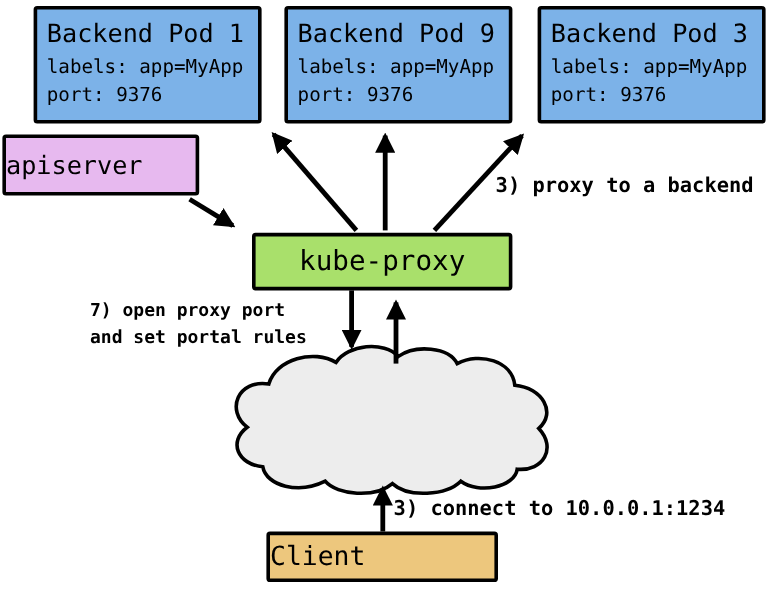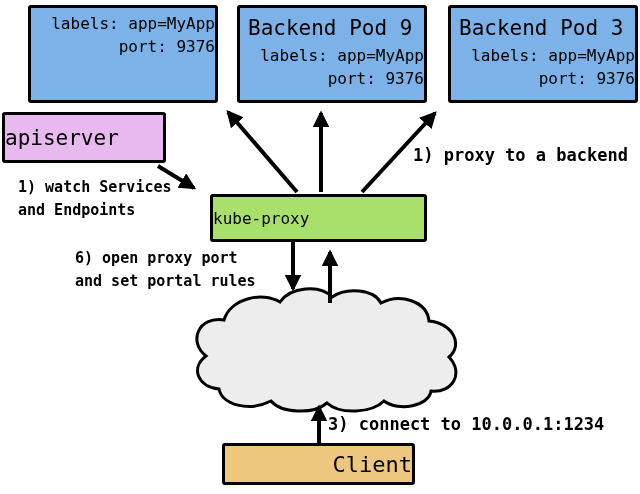--- a/index.html
+++ b/index.html
@@ -8,28 +8,28 @@
     font-family: "DejaVu Sans Mono", monospace; color: #000; overflow: hidden;
   }
   .overlay { position: absolute; left: 0; top: 0; width: 640px; height: 494px; }
   .cloud { fill: var(--cloud-fill, #ededed); stroke: var(--stroke, #000); stroke-width: 3px; }
   .arrow { stroke: var(--stroke, #000); stroke-width: 4px; }
 
   .box { position: absolute; border: 3px solid var(--stroke, #000); border-radius: 3px; box-sizing: border-box; }
   .pod { background: var(--pod-fill, #7cb2e8); width: 190px; height: 98px; top: 5px; padding: 4px 0 0 8px; }
   .pod1 { left: 28px; } .pod2 { left: 237px; } .pod3 { left: 448px; }
   .pod-title { font-size: 21px; line-height: 32px; }
-  .pod-line  { font-size: 16px; line-height: 23px; text-align: right; }
+  .pod-line  { font-size: 16px; line-height: 23px; }
 
   .apiserver { left: 2px;   top: 112px; width: 164px; height: 51px; background: var(--apiserver-fill, #e7b9ef);
                display: flex; align-items: center; font-size: 21px; }
   .kubeproxy { left: 210px; top: 194px; width: 217px; height: 48px; background: var(--kube-proxy-fill, #a9e06b);
-               display: flex; align-items: center; font-size: 16px; }
+               display: flex; align-items: center; justify-content: center; font-size: 23px; }
   .client    { left: 222px; top: 443px; width: 193px; height: 42px; background: var(--client-fill, #edc77d);
-               display: flex; align-items: center; justify-content: flex-end; font-size: 22px; }
+               display: flex; align-items: center; justify-content: flex-start; font-size: 22px; }
 
   .iptables-label { position: absolute; left: 262px; top: 341px; width: 122px; text-align: center; font-size: 16px; }
 
   .step { position: absolute; font-weight: bold; white-space: pre-line; line-height: 23px; font-size: 15px; }
   .step1 { left: 18px;  top: 176px; }
   .step2 { left: 75px;  top: 247px; }
   .step3 { left: 328px; top: 413px; font-size: 17px; text-align: center; }
   .step4 { left: 358px; top: 250px; }
   .step5 { left: 413px; top: 144px; font-size: 17px; }
 </style>
@@ -64,20 +64,21 @@
       <line class="arrow" x1="297" y1="192" x2="228" y2="112" marker-end="url(#ah)"></line>
       <line class="arrow" x1="321" y1="192" x2="321" y2="113" marker-end="url(#ah)"></line>
       <line class="arrow" x1="362" y1="192" x2="435" y2="113" marker-end="url(#ah)"></line>
       <line class="arrow" x1="293" y1="242" x2="293" y2="289" marker-end="url(#ah)"></line>
       <line class="arrow" x1="330" y1="303" x2="330" y2="252" marker-end="url(#ah)"></line>
       <line class="arrow" x1="319" y1="443" x2="319" y2="407" marker-end="url(#ah)"></line>
     </g>
   </svg>
 
   <div class="box pod pod1">
+    <div class="pod-title">Backend Pod 1</div>
     <div class="pod-line">labels: app=MyApp</div>
     <div class="pod-line">port: 9376</div>
   </div>
 
   <div class="box pod pod2">
     <div class="pod-title">Backend Pod 9</div>
     <div class="pod-line">labels: app=MyApp</div>
     <div class="pod-line">port: 9376</div>
   </div>
 
@@ -93,20 +94,18 @@
 
   <div class="box kubeproxy">
     <span>kube-proxy</span>
   </div>
 
 
   <div class="box client">
     <span>Client</span>
   </div>
 
-  <div class="step step1">1) watch Services
-and Endpoints</div>
-  <div class="step step2">6) open proxy port
+  <div class="step step2">7) open proxy port
 and set portal rules</div>
   <div class="step step3">3) connect to 10.0.0.1:1234</div>
-  <div class="step step5">1) proxy to a backend</div>
+  <div class="step step5">3) proxy to a backend</div>
 
 </div>
 
 </body></html>

